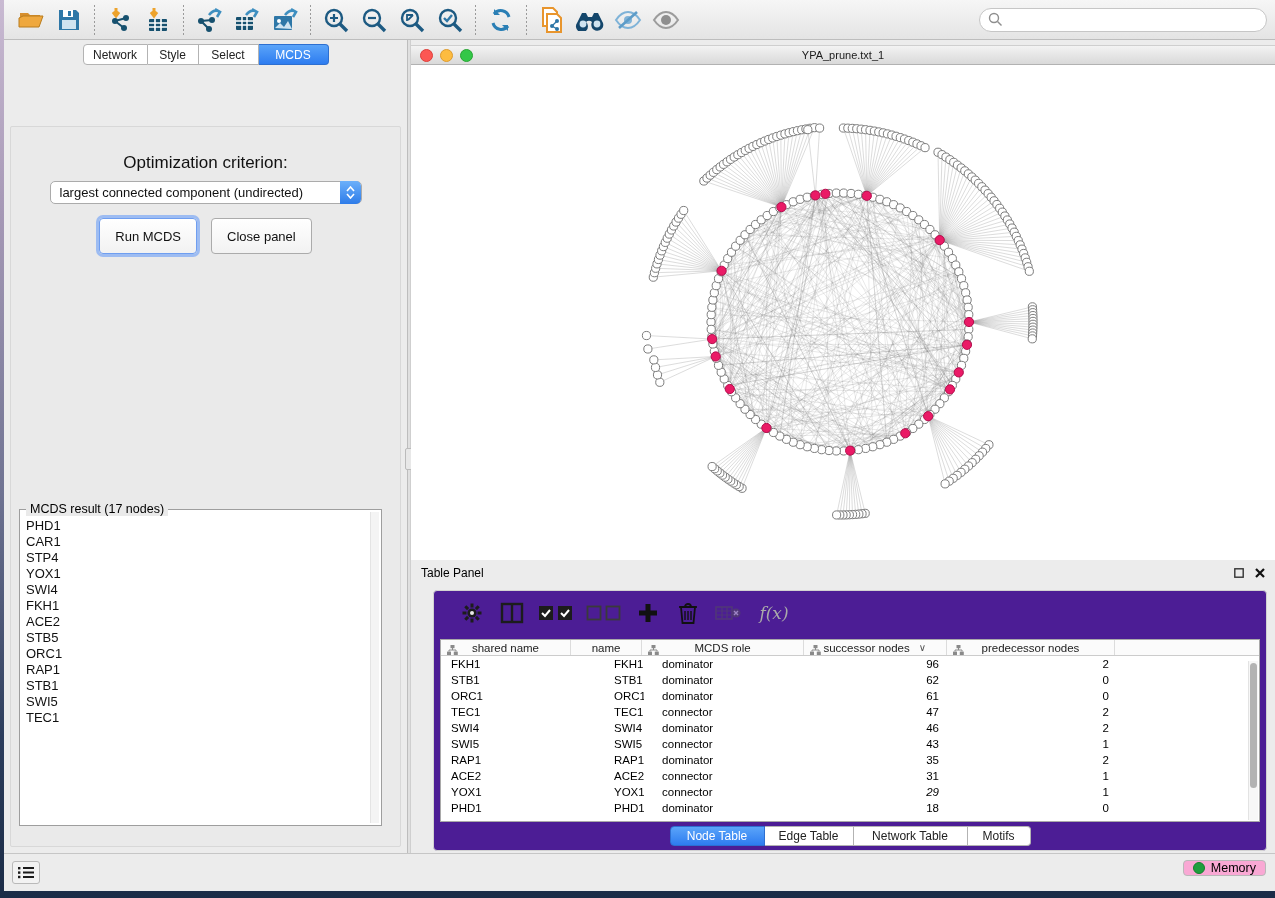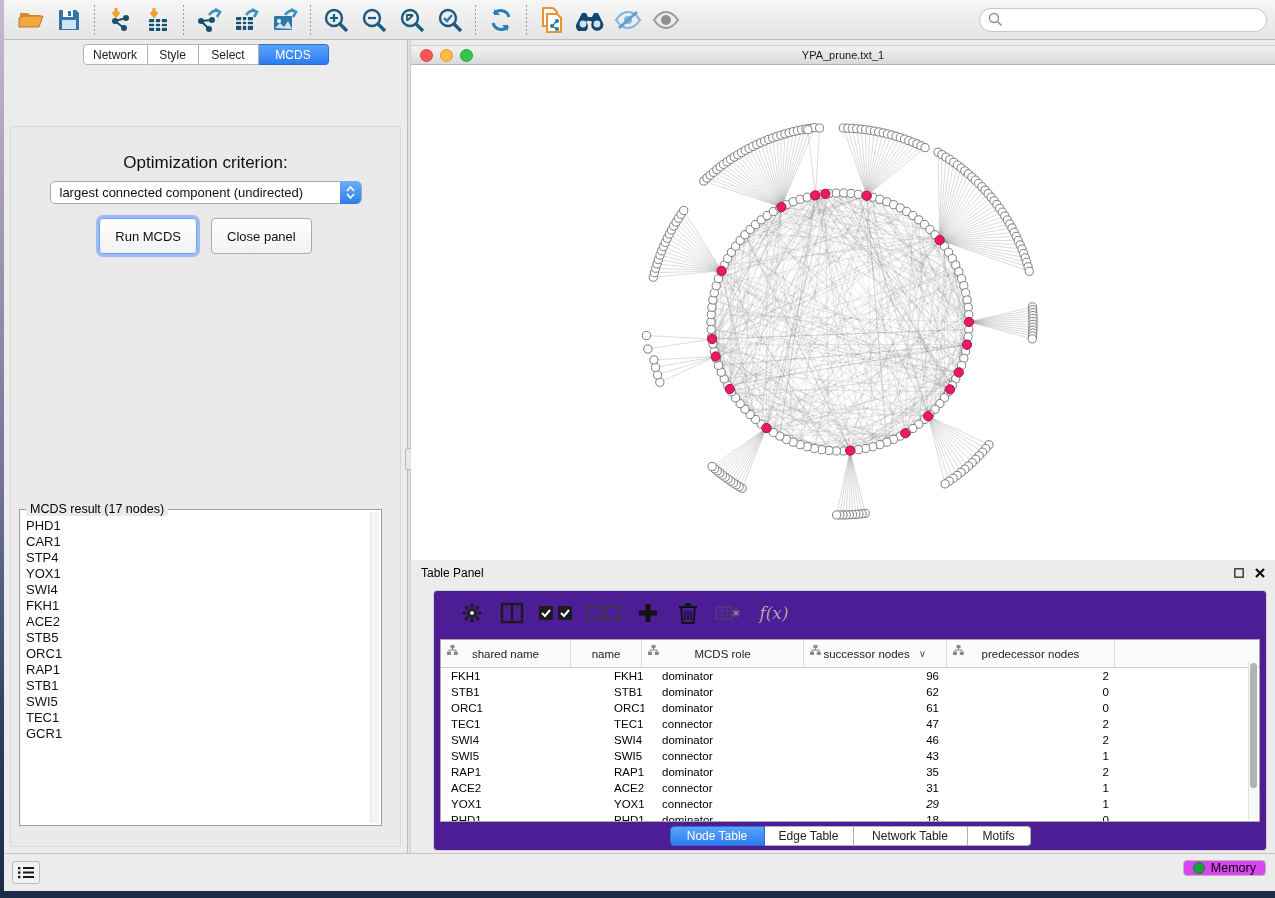--- a/index.html
+++ b/index.html
@@ -82,41 +82,41 @@
   
   .tpanel { position:absolute; left:407px; right:0; top:560px; bottom:38px; background:#ececec; }
   .t-container { position:absolute; left:10px; right:8px; top:30px; bottom:2px; background:#4c1d95;
     border:1px solid #d2d2d2; border-radius:4px;margin-left:12px; }
   .t-toolbar { height:44px; display:flex; align-items:center; padding-left:20px; gap:4px; }
   .t-tbtn { width:36px; height:34px; display:flex; align-items:center; justify-content:center; }
   .fx { font-family:"DejaVu Serif", serif; font-style:italic; font-size:17px; color:#aaa; }
 
   .grid { position:absolute; left:6px; right:6px; top:48px; bottom:28px; background:#fff;
     border:1px solid #a9a9a9; overflow:hidden; }
-  .thead { display:flex; height:28px; background:#fbfbfb; border-bottom:1px solid #cccccc; }
+  .thead { display:flex; height:16px; background:#fbfbfb; border-bottom:1px solid #cccccc; }
   .th { display:flex; align-items:center; justify-content:center; gap:5px; font-size:11.5px; color:#222;
     border-right:1px solid #dcdcdc; position:relative; }
   .th:last-child { border-right:none; }
   .th .colicon { position:absolute; left:6px; top:5px; }
   .sortv { font-size:10px; color:#555; margin-left:4px; }
   .tr { display:flex; height:16px; align-items:center; }
   .td { font-size:11.5px; color:#000; white-space:nowrap; overflow:hidden; }
   .grid-scroll { position:absolute; top:21px; bottom:1px; right:1px; width:10px; background:#f7f7f7;
     border-left:1px solid #e3e3e3; }
   .grid-thumb { position:absolute; left:1px; width:7px; top:2px; height:125px; background:#b3b3b3; border-radius:4px; }
 
   .t-tabs { position:absolute; left:0; right:0; bottom:4px; display:flex; justify-content:center; }
   .t-tabs .seg-btn { height:20px; font-size:12px; }
 
   
   .statusbar { position:absolute; left:0; right:0; bottom:0; height:38px; background:#ececec;
     border-top:1px solid #c6c6c6; }
   .sb-left { position:absolute; left:8px; top:7px; width:28px; height:23px; background:#f2f2f2;
     border:1px solid #b9b9b9; border-radius:3px; display:flex; align-items:center; justify-content:center; }
-  .sb-mem { position:absolute; right:9px; top:6px; height:16px; background:#d946ef; border:1px solid #b9b9b9;
+  .sb-mem { position:absolute; right:9px; top:6px; height:16px; background:#f9a8d4; border:1px solid #b9b9b9;
     border-radius:4px; display:flex; align-items:center; gap:6px; padding:0 9px; font-size:12.5px; color:#000; }
   .mem-dot { width:12px; height:12px; border-radius:50%; background:#1f9e3d; border:1px solid #15802e; }
 </style>
 </head>
 <body>
 
 <div class="app">
 
   <div class="toolbar">
     <div class="tb-btn">
@@ -294,21 +294,20 @@
             <div class="mcds-item">YOX1</div>
             <div class="mcds-item">SWI4</div>
             <div class="mcds-item">FKH1</div>
             <div class="mcds-item">ACE2</div>
             <div class="mcds-item">STB5</div>
             <div class="mcds-item">ORC1</div>
             <div class="mcds-item">RAP1</div>
             <div class="mcds-item">STB1</div>
             <div class="mcds-item">SWI5</div>
             <div class="mcds-item">TEC1</div>
-            <div class="mcds-item">GCR1</div>
           </div>
         <div class="mcds-scroll"></div>
       </div>
     </div>
   </div>
 
   <div class="vsplit">
     <div class="vgrip"></div>
   </div>
 

